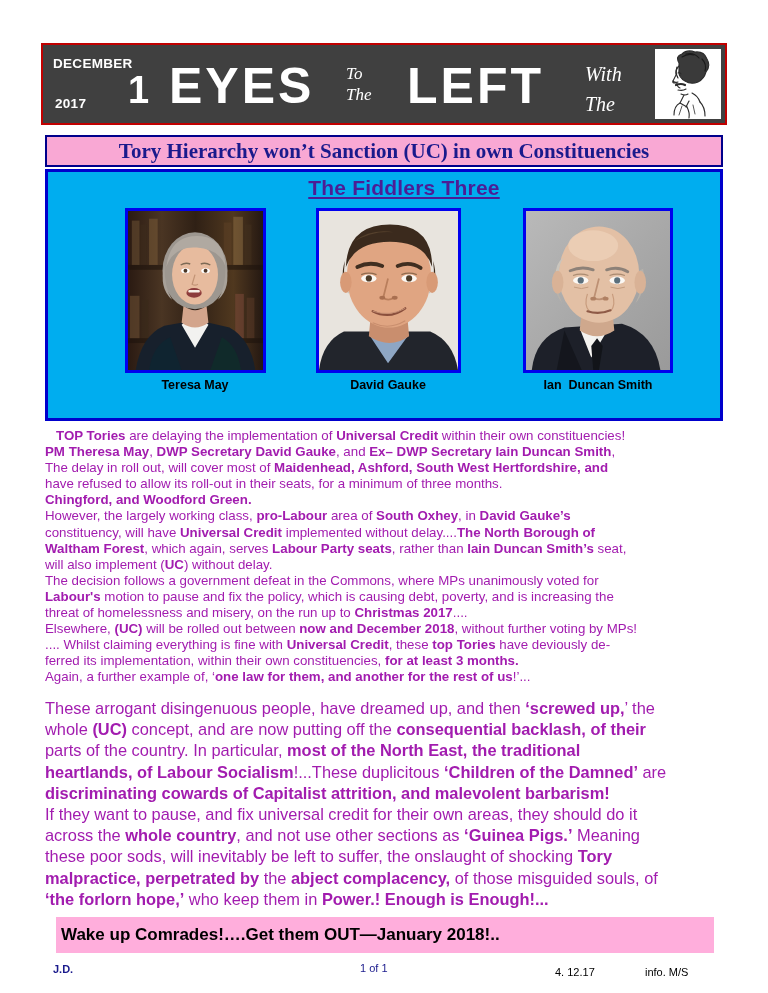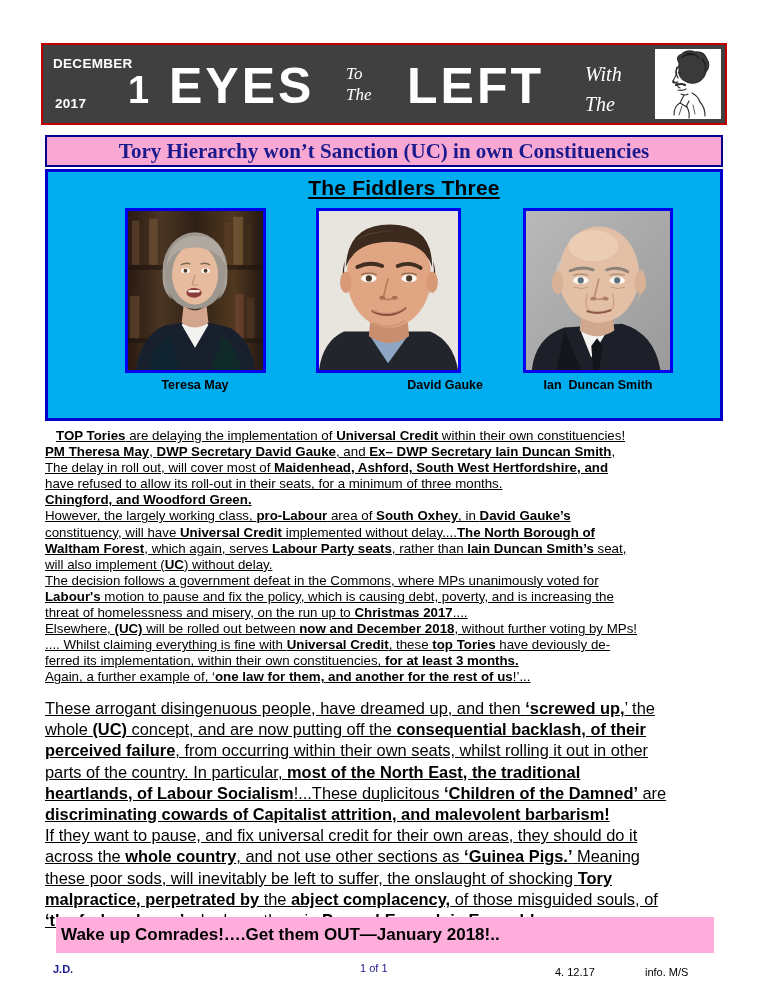--- a/index.html
+++ b/index.html
@@ -138,21 +138,21 @@
     left: 45px; top: 169px;
     width: 678px; height: 252px;
     background: #00ADEF;
     border: 3px solid #0000CC;
     box-sizing: border-box;
   }
   .panel-title {
     position: absolute;
     left: 0; right: 0; top: 4px;
     text-align: center;
-    color: #000000;
+    color: #4c1d95;
     font-size: 21px;
     font-weight: bold;
     text-decoration: underline;
     letter-spacing: 0.2px;
     padding-left: 40px;
   }
   .photo-row {
     position: absolute;
     left: 0; right: 0; top: 36px;
     height: 210px;
@@ -172,32 +172,31 @@
   .photo-caption {
     margin-top: 5px;
     font-size: 12.5px;
     font-weight: bold;
     color: #000000;
     white-space: pre;
   }
   
   .cell-1 { left: 58px;  width: 178px; }
   .cell-1 .photo-frame { width: 141px; height: 165px; margin: 0 auto; }
-  .cell-2 { left: 245px; width: 190px; text-align: right; }
+  .cell-2 { left: 245px; width: 190px; }
   .cell-2 .photo-frame { width: 145px; height: 165px; margin: 0 auto; }
   .cell-3 { left: 452px; width: 196px; }
   .cell-3 .photo-frame { width: 150px; height: 165px; margin: 0 auto; }
 
   
   .body-block {
     position: absolute;
     left: 45px;
     width: 682px;
-    color: #000000;
-    text-decoration: underline;
+    color: #a21caf;
   }
   .small-body {
     top: 428px;
     font-size: 13.3px;
     line-height: 16.1px;
   }
   .small-body p { margin: 0; }
   .small-body .indent { padding-left: 11px; }
 
   .large-body {
@@ -481,21 +480,20 @@
       <p>threat of homelessness and misery, on the run up to <b>Christmas 2017</b>....</p>
       <p>Elsewhere, <b>(UC)</b> will be rolled out between <b>now and December 2018</b>, without further voting by MPs!</p>
       <p>.... Whilst claiming everything is fine with <b>Universal Credit</b>, these <b>top Tories</b> have deviously de-</p>
       <p>ferred its implementation, within their own constituencies, <b>for at least 3 months.</b></p>
       <p>Again, a further example of, ‘<b>one law for them, and another for the rest of us</b>!’...</p>
     </div>
 
   <div class="body-block large-body">
       <p>These arrogant disingenuous people, have dreamed up, and then <b>‘screwed up,</b>’ the</p>
       <p>whole <b>(UC)</b> concept, and are now putting off the <b>consequential backlash, of their</b></p>
-      <p><b>perceived failure</b>, from occurring within their own seats, whilst rolling it out in other</p>
       <p>parts of the country. In particular, <b>most of the North East, the traditional</b></p>
       <p><b>heartlands, of Labour Socialism</b>!...These duplicitous <b>‘Children of the Damned’</b> are</p>
       <p><b>discriminating cowards of Capitalist attrition, and malevolent barbarism!</b></p>
       <p>If they want to pause, and fix universal credit for their own areas, they should do it</p>
       <p>across the <b>whole country</b>, and not use other sections as <b>‘Guinea Pigs.’</b>  Meaning</p>
       <p>these poor  sods, will inevitably be left to suffer, the onslaught of shocking <b>Tory</b></p>
       <p><b>malpractice, perpetrated by</b> the <b>abject complacency,</b> of those misguided souls, of</p>
       <p><b>‘the forlorn hope,’</b> who keep them in <b>Power.!</b>     <b>Enough is Enough!...</b></p>
     </div>
 

